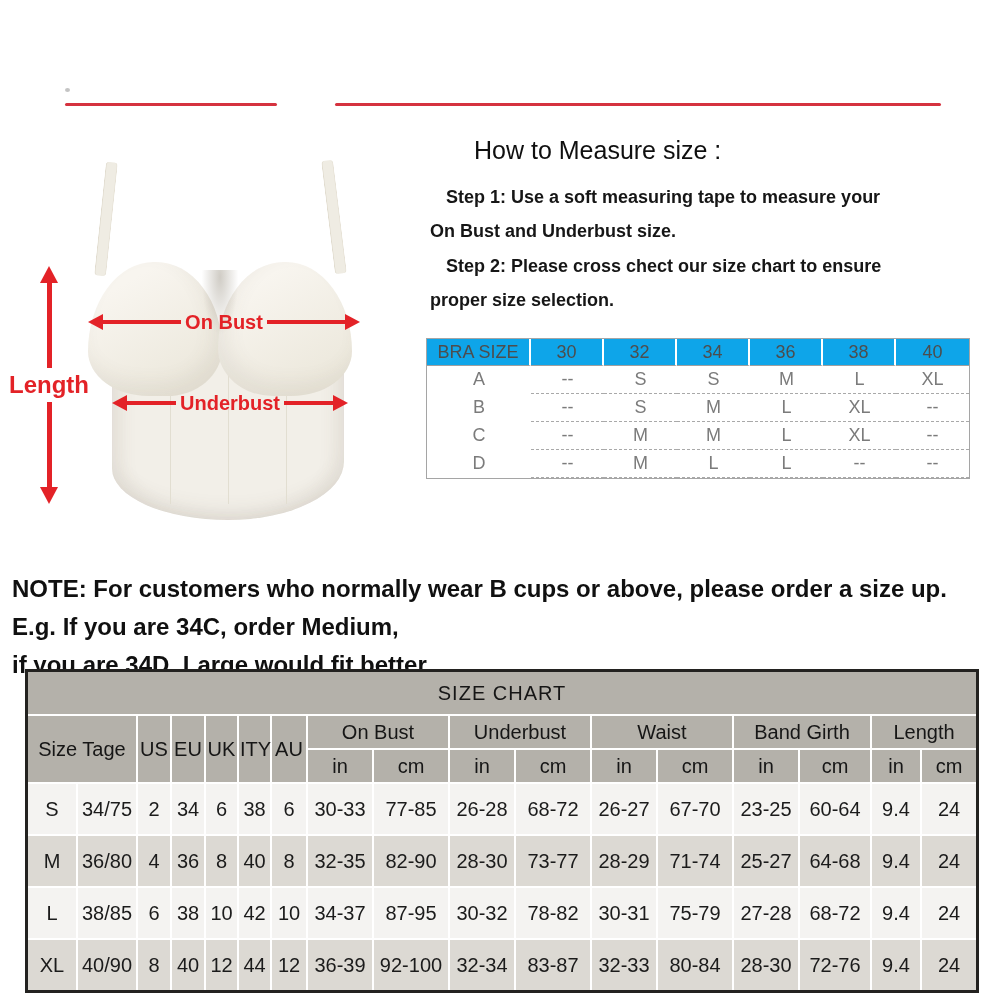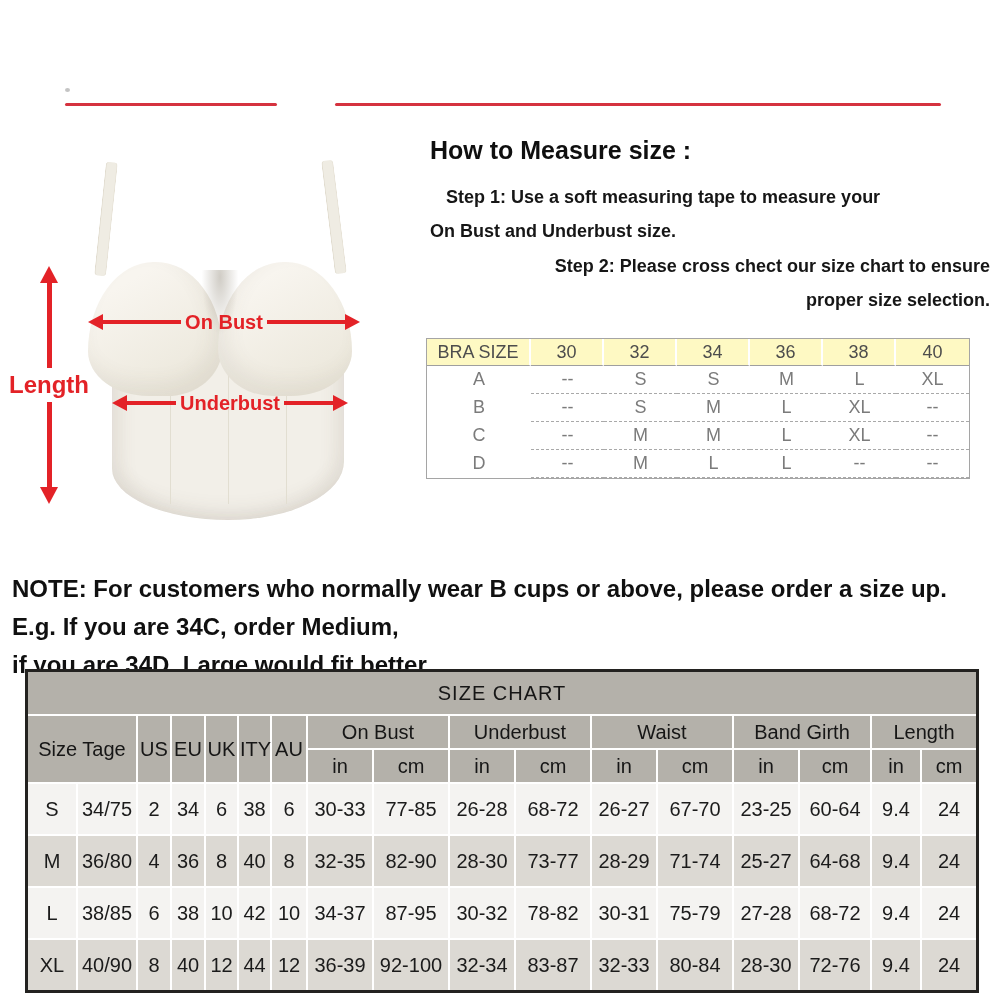--- a/index.html
+++ b/index.html
@@ -36,27 +36,27 @@
   .tri-left{border-top:8px solid transparent;border-bottom:8px solid transparent;border-right:15px solid #e32227;}
   .tri-right{border-top:8px solid transparent;border-bottom:8px solid transparent;border-left:15px solid #e32227;}
   .tri-up{border-left:9px solid transparent;border-right:9px solid transparent;border-bottom:17px solid #e32227;}
   .tri-down{border-left:9px solid transparent;border-right:9px solid transparent;border-top:17px solid #e32227;}
   .arrow-label{color:#e32227;font-weight:700;font-size:20px;padding:0 4px;white-space:nowrap;}
   .v-arrow{display:flex;flex-direction:column;align-items:center;width:90px;z-index:5;}
   .v-line{width:5px;background:#e32227;flex:1;}
   .v-arrow .arrow-label{font-size:24px;padding:3px 0;}
 
   
-  .howto-title{font-size:25px;font-weight:700;color:#0f0f0f;}
+  .howto-title{font-size:25px;font-weight:400;color:#0f0f0f;margin-left:44px;}
   .step{font-size:18px;font-weight:700;color:#161616;line-height:34px;white-space:pre-line;text-indent:16px;width:560px;}
 
   
   .bra-table{left:426px;top:338px;width:542px;border:1px solid #a5a5a5;background:#fff;}
   .bra-table table{border-collapse:separate;border-spacing:0;width:100%;}
-  .bra-table th{background:#fef9c3;color:#4d4d4d;font-size:18px;font-weight:400;height:24px;border-right:2px solid #fff;border-bottom:1px solid #9f9f9f;}
+  .bra-table th{background:#0ea5e9;color:#4d4d4d;font-size:18px;font-weight:400;height:24px;border-right:2px solid #fff;border-bottom:1px solid #9f9f9f;}
   .bra-table th:last-child{border-right:none;}
   .bra-table td{color:#7b7b7b;font-size:18px;text-align:center;height:25px;}
   .bra-table tr.dashed td{border-bottom:1px dashed #a9a9a9;}
   .bra-table tr.dashed td:first-child{border-bottom:1px dashed transparent;}
   .bra-note{border-top:1px solid #a5a5a5;color:#ff0000;font-weight:700;font-size:19px;text-align:center;height:26px;line-height:26px;white-space:nowrap;}
 
   
   .big-note{font-size:24px;font-weight:700;color:#101010;line-height:38px;white-space:pre-line;width:985px;}
 
   
@@ -114,21 +114,21 @@
     <span class="v-line"></span>
     <span class="arrow-label">Length</span>
     <span class="v-line"></span>
     <span class="tri tri-down"></span>
   </div>
 </div>
 
 <div class="abs howto-title" style="left:430px;top:136px;">How to Measure size :</div>
 <div class="abs step" style="left:430px;top:180px;">Step 1: Use a soft measuring tape to measure your
 On Bust and Underbust size.</div>
-<div class="abs step" style="left:430px;top:249px;text-align:right;">Step 2: Please cross chect our size chart to ensure
+<div class="abs step" style="left:430px;top:249px;">Step 2: Please cross chect our size chart to ensure
 proper size selection.</div>
 
 <div class="abs bra-table">
   <table>
     <colgroup>
       <col style="width:104px">
         <col style="width:73px">
         <col style="width:73px">
         <col style="width:73px">
         <col style="width:73px">

